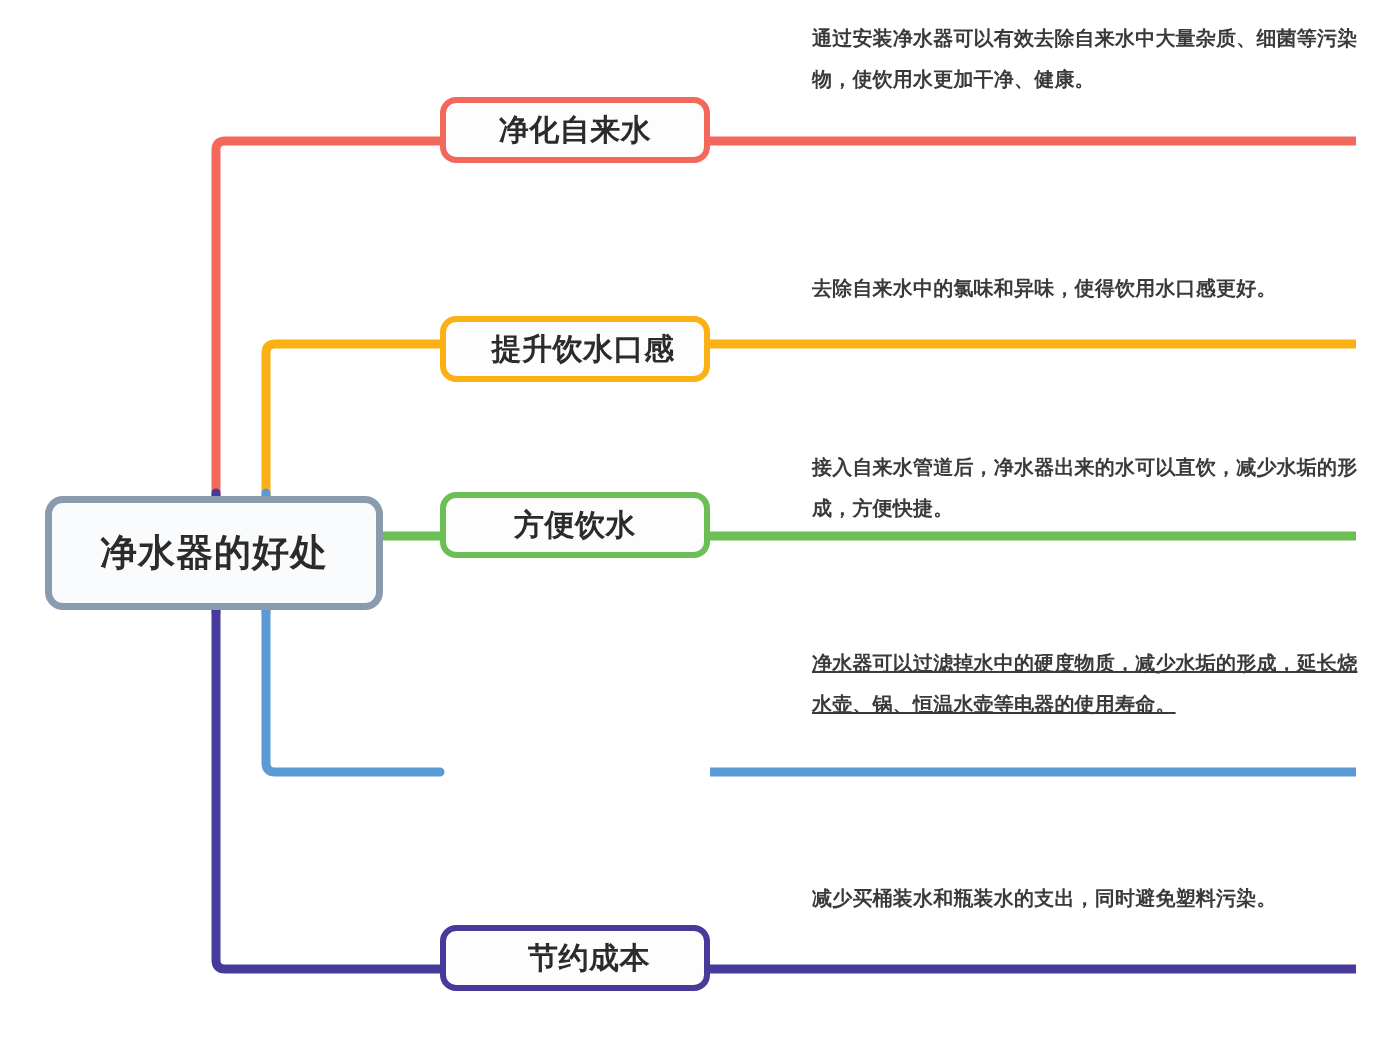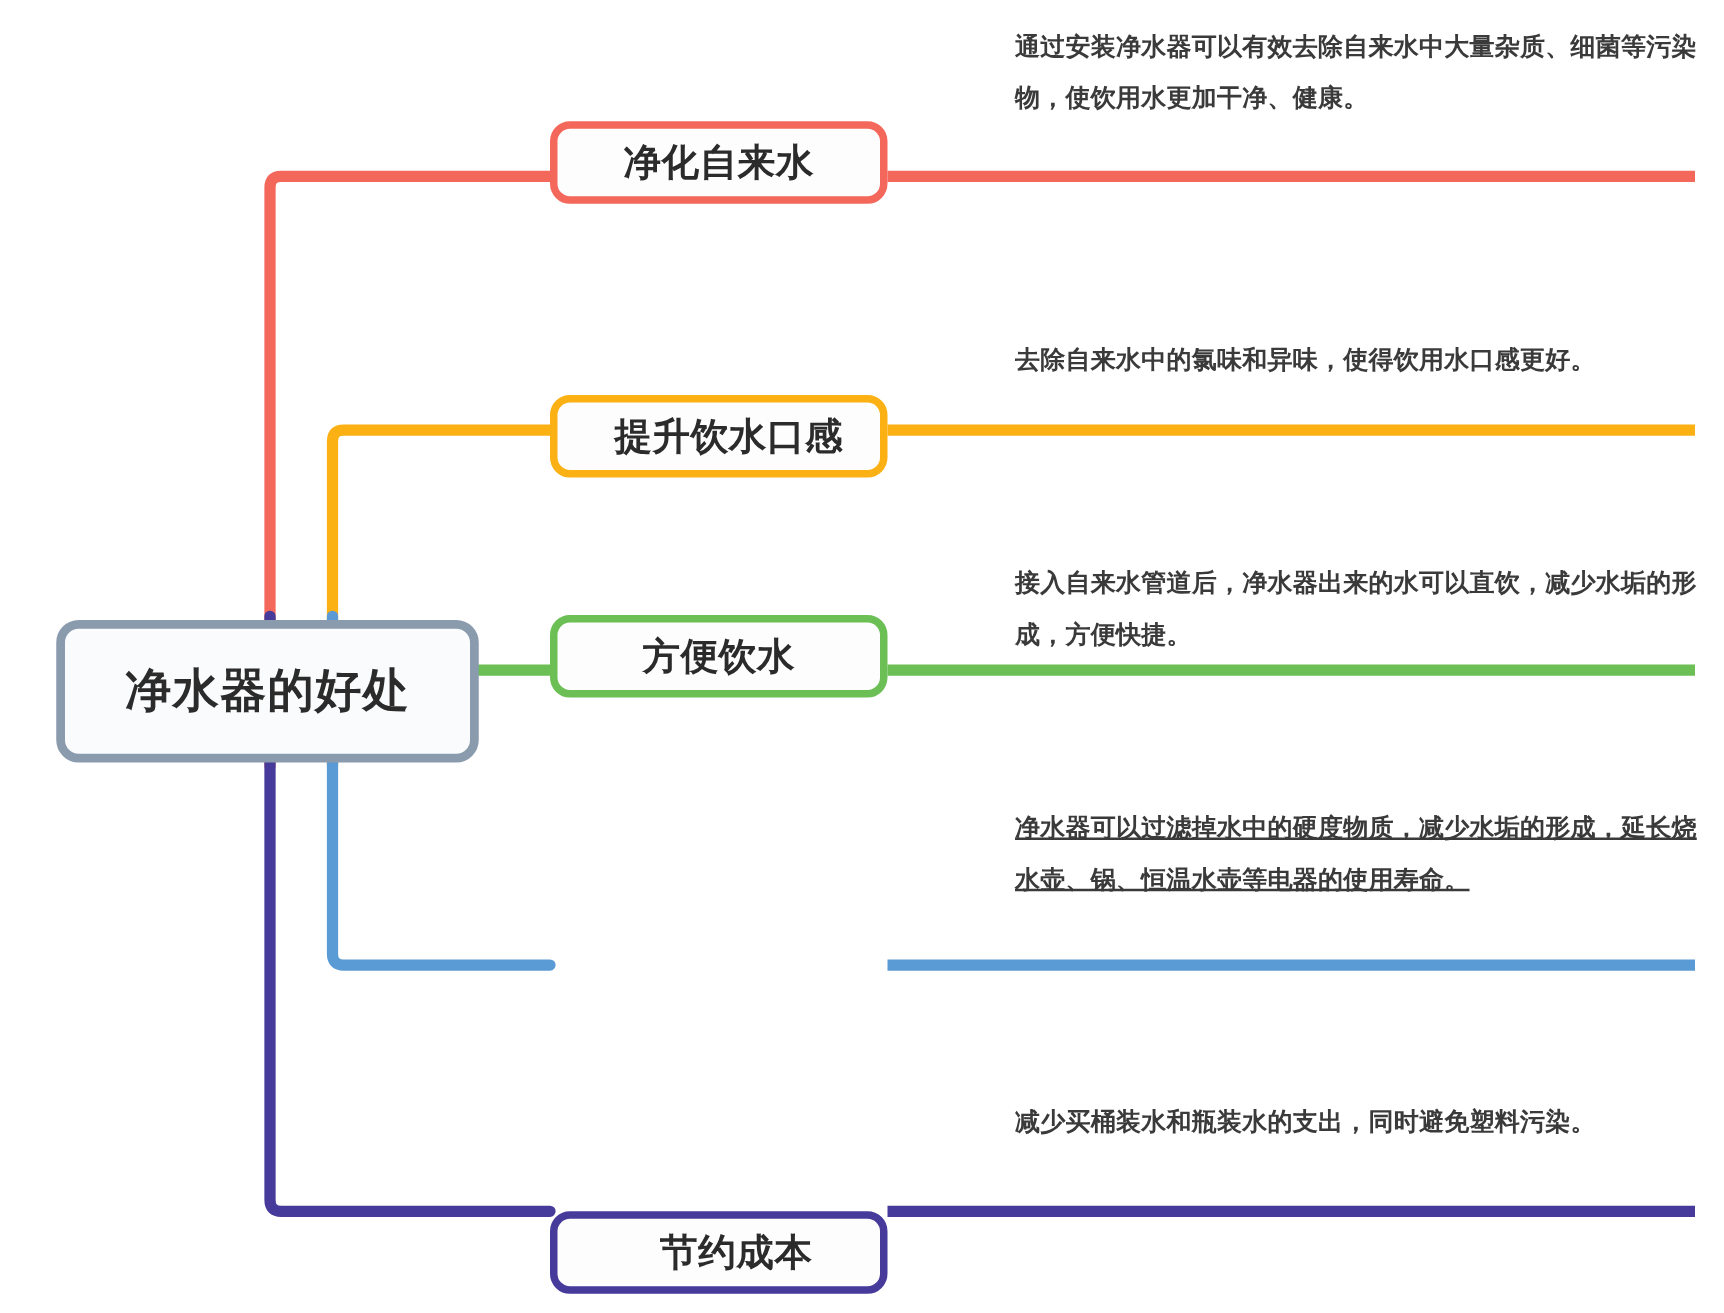--- a/index.html
+++ b/index.html
@@ -114,18 +114,18 @@
   </div>
   <div class="detail-text" style="top: 252px; margin-top: 16px;">去除自来水中的氯味和异味，使得饮用水口感更好。</div>
 
   <div class="node branch-node" style="border-color: rgb(107, 191, 84); top: 492px;">
     <span class="node-label">方便饮水</span>
   </div>
   <div class="detail-text" style="top: 447px;">接入自来水管道后，净水器出来的水可以直饮，减少水垢的形成，方便快捷。</div>
 
   <div class="detail-text" style="top: 643px; text-decoration: underline;">净水器可以过滤掉水中的硬度物质，减少水垢的形成，延长烧水壶、锅、恒温水壶等电器的使用寿命。</div>
 
-  <div class="node branch-node" style="border-color: rgb(70, 58, 154); top: 969px; padding-left: 28px;">
+  <div class="node branch-node" style="border-color: rgb(70, 58, 154); top: 925px; padding-left: 28px;">
     <span class="node-label">节约成本</span>
   </div>
   <div class="detail-text" style="top: 878px;">减少买桶装水和瓶装水的支出，同时避免塑料污染。</div>
 
 </div>
 
 </body></html>

